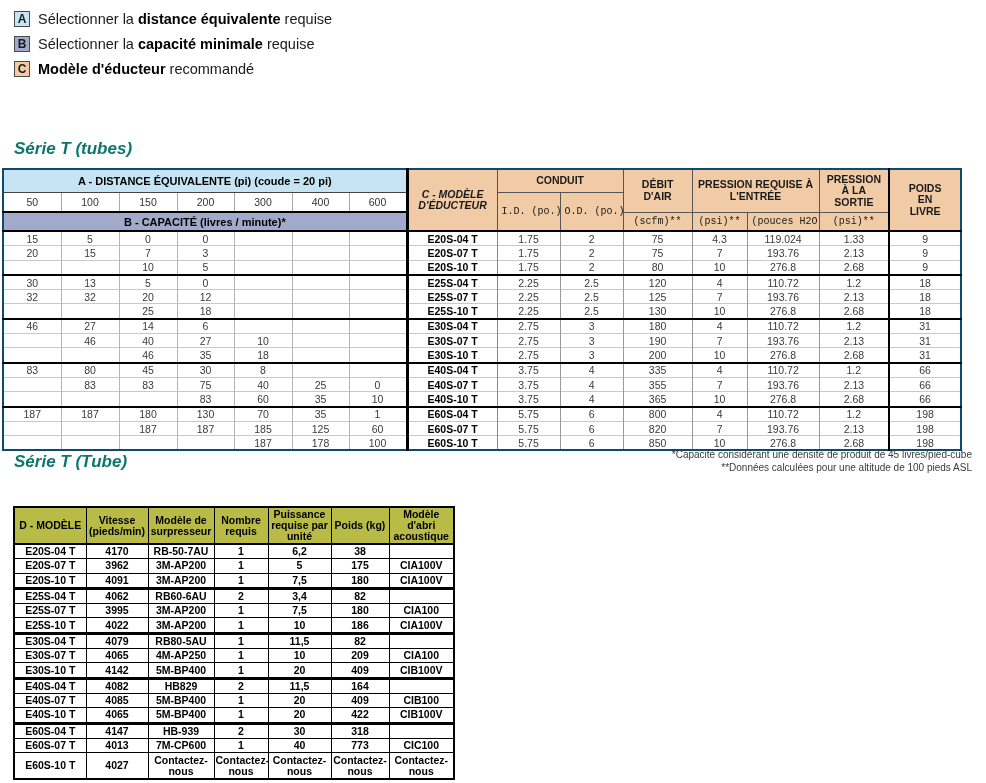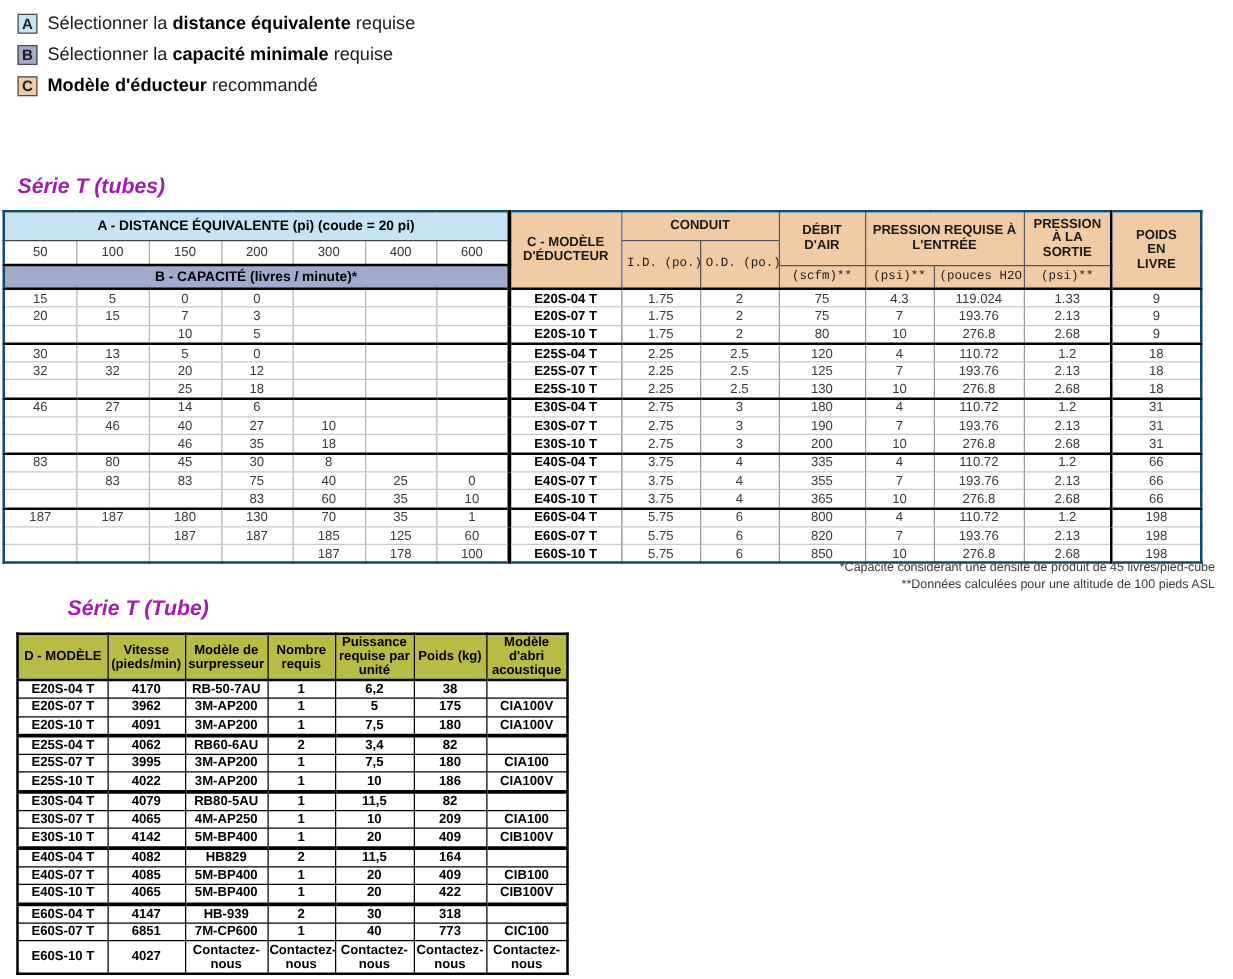--- a/index.html
+++ b/index.html
@@ -18,24 +18,24 @@
   }
   .box-a { background:#c6e4f4; }
   .box-b { background:#a1aacb; }
   .box-c { background:#f1cba6; }
   .legend-text { font-size:14.5px; color:#1a1a1a; white-space:pre; }
   .legend-text b { color:#000; }
 
   
   .section-title {
     position:absolute; left:14px; font-size:17px; font-weight:bold;
-    font-style:italic; color:#a21caf;text-align:right;
+    font-style:italic; color:#0f766e;text-align:right;
   }
   #title1 { top:139px; }
-  #title2 { top:477px;margin-left:40px; }
+  #title2 { top:452px; }
 
   
   #table1 {
     position:absolute; left:2px; top:168px; width:958px;
     border-collapse:collapse; table-layout:fixed; border:2px solid #0c4a6e;
   }
   #table1 th, #table1 td {
     padding:0; text-align:center; vertical-align:middle; overflow:hidden;
   }
   .hdr-a {
@@ -48,21 +48,21 @@
   }
   .hdr-b {
     background:#a1aacb; font-weight:bold; font-size:11px; color:#000;
     height:17px; border-top:2px solid #000; border-bottom:2px solid #000; white-space:nowrap;margin-left:47px;
   }
   .hdr-peach {
     background:#f1cba6; border:1px solid #555; font-weight:bold;
     font-size:10.5px; color:#1a1a1a; line-height:11.5px; padding:0 4px !important;
   }
   .hdr-peach.sub { font-weight:normal; font-size:10px; white-space:nowrap;font-family:Liberation Mono, monospace; }
-  .bl-thick { border-left:3px solid #000 !important; }
+  .bl-thick { border-left:3px solid #000 !important;font-style:italic; }
   .bl-med   { border-left:2px solid #000 !important; }
   .narrow   { padding:0 12px !important;margin-top:12px; }
 
   #table1 tbody td {
     height:13.3px; font-size:10.5px; color:#3a3a3a; line-height:12px;
     white-space:nowrap; border-top:1px solid #c9c9c9;
   }
   #table1 tbody td.cap   { border-right:1px solid #b5b5b5; }
   #table1 tbody td.model {
     font-weight:bold; color:#000; border-left:3px solid #000;
@@ -565,21 +565,21 @@
         <td class="">E60S-04 T</td>
         <td class="">4147</td>
         <td class="">HB-939</td>
         <td class="">2</td>
         <td class="">30</td>
         <td class="">318</td>
         <td class=""></td>
       </tr>
       <tr>
         <td class="">E60S-07 T</td>
-        <td class="">6851</td>
+        <td class="">4013</td>
         <td class="">7M-CP600</td>
         <td class="">1</td>
         <td class="">40</td>
         <td class="">773</td>
         <td class="">CIC100</td>
       </tr>
       <tr class="tall">
         <td class="">E60S-10 T</td>
         <td class="">4027</td>
         <td class="">Contactez-nous</td>

